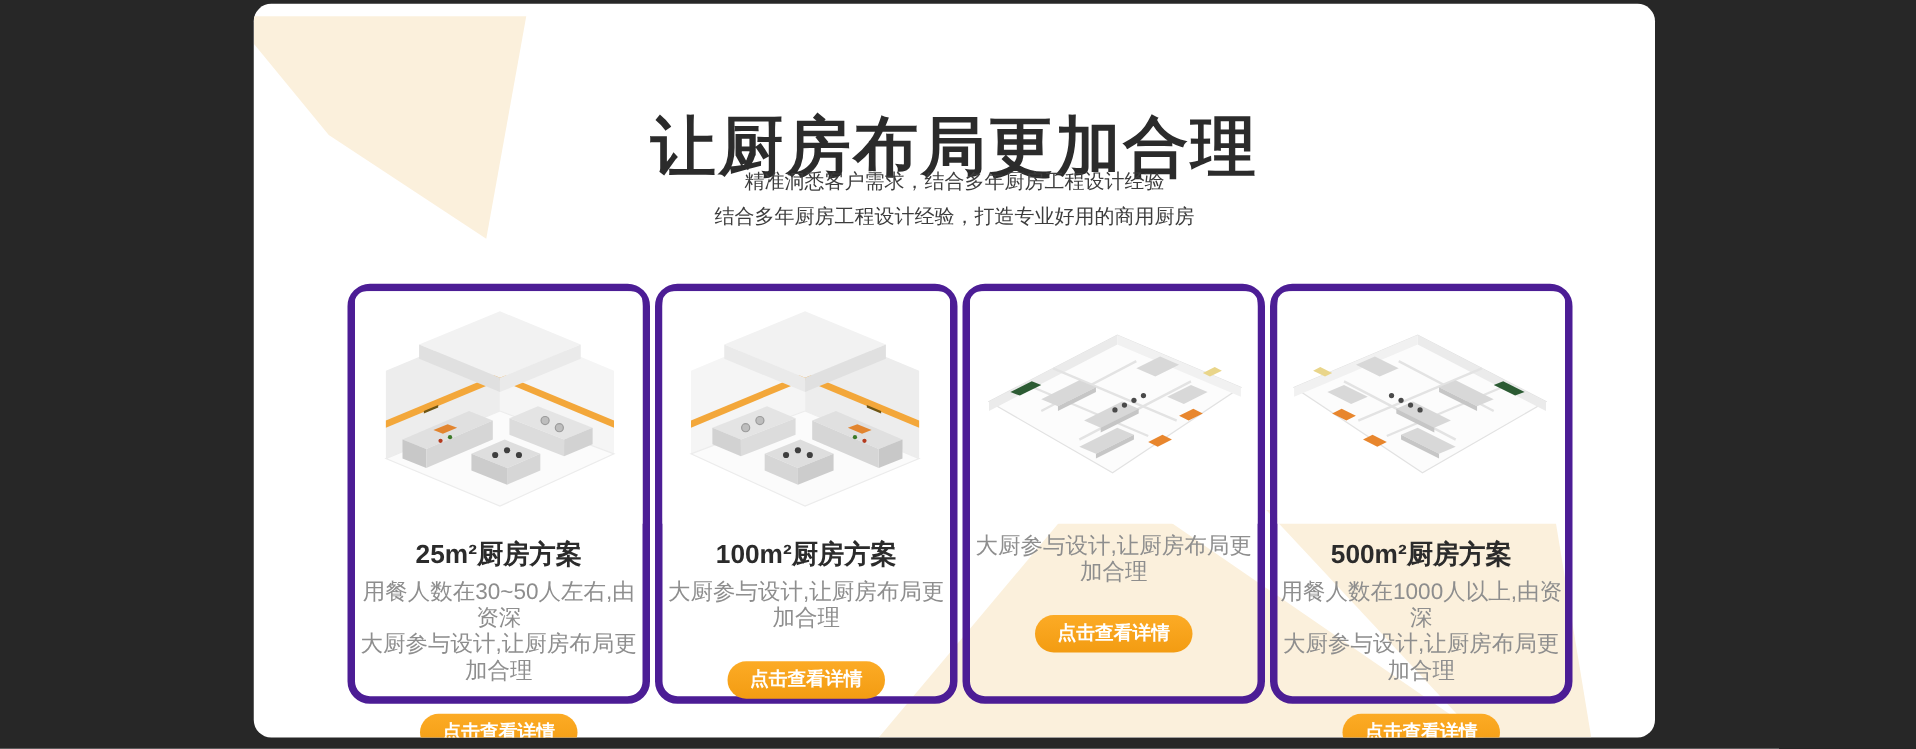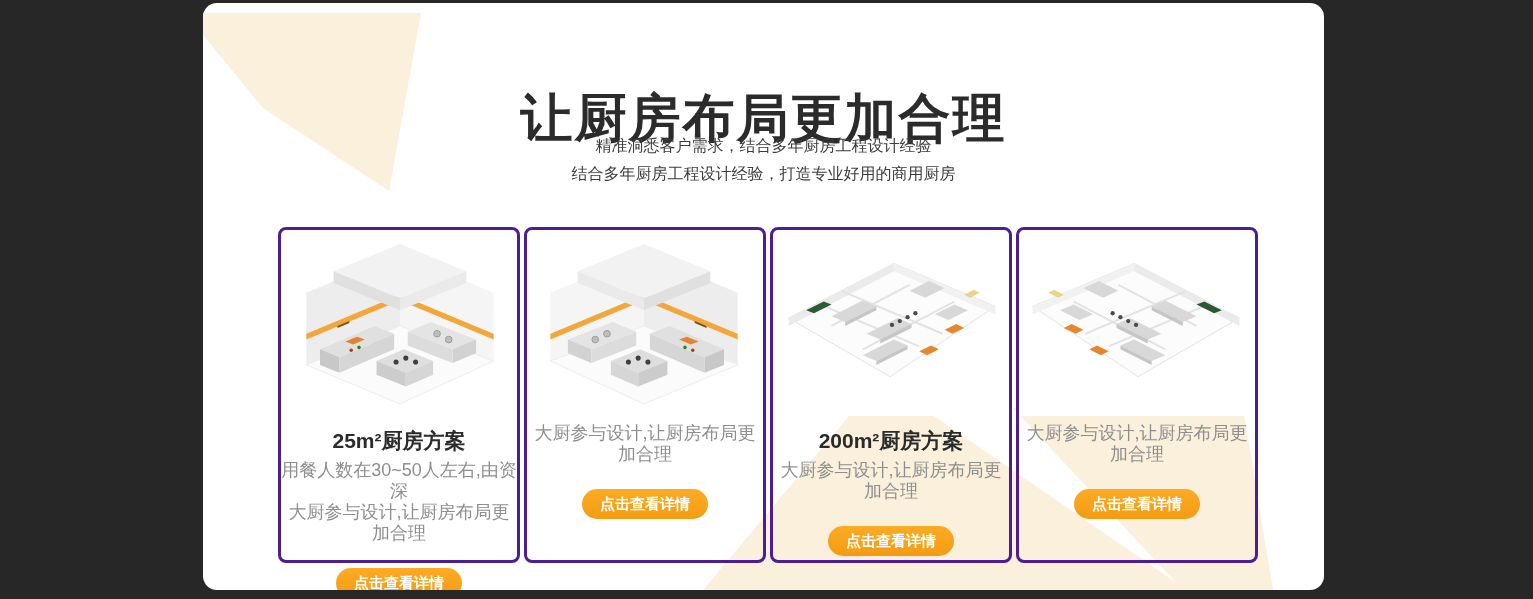--- a/index.html
+++ b/index.html
@@ -21,21 +21,21 @@
   .subtitle{
     position:absolute;top:129px;width:100%;text-align:center;
     font-size:16px;line-height:28px;color:#3d3d3d;
   }
   .cards{
     position:absolute;left:75px;top:224px;width:980px;
     display:flex;gap:4px;
   }
   .card{
     flex:1 1 0;height:336px;box-sizing:border-box;
-    border:3px solid #4c1d95;border-radius:8px;
+    border:6px solid #4c1d95;border-radius:18px;
     background:transparent;text-align:center;position:relative;
   }
   .card-image{
     height:186px;background:#ffffff;border-radius:9px 9px 0 0;overflow:hidden;
   }
   .card-image svg{width:100%;height:100%;display:block;}
   .card-title{
     margin-top:13px;font-size:21px;line-height:24px;font-weight:700;color:#2b2b2b;
   }
   .card-desc{
@@ -153,45 +153,47 @@
       </div>
       <button class="card-button">点击查看详情</button>
     </div>
 
     <div class="card">
       <div class="card-image">
         <svg viewBox="0 0 242 186" style="transform:scaleX(-1)">
             <use href="#iso-kitchen"></use>
           </svg>
       </div>
+      <div class="card-title">100m²厨房方案</div>
       <div class="card-desc">
         <div>大厨参与设计,让厨房布局更加合理</div>
       </div>
       <button class="card-button">点击查看详情</button>
     </div>
 
     <div class="card">
       <div class="card-image">
         <svg viewBox="0 0 242 186">
             <use href="#plan-kitchen"></use>
           </svg>
       </div>
-      <div class="card-title">200m²厨房方案</div>
       <div class="card-desc">
         <div>大厨参与设计,让厨房布局更加合理</div>
       </div>
       <button class="card-button">点击查看详情</button>
     </div>
 
     <div class="card">
       <div class="card-image">
         <svg viewBox="0 0 242 186" style="transform:scaleX(-1)">
             <use href="#plan-kitchen"></use>
           </svg>
       </div>
+      <div class="card-title">500m²厨房方案</div>
       <div class="card-desc">
+        <div>用餐人数在1000人以上,由资深</div>
         <div>大厨参与设计,让厨房布局更加合理</div>
       </div>
       <button class="card-button">点击查看详情</button>
     </div>
 
   </div>
 </div>
 
 </body></html>

